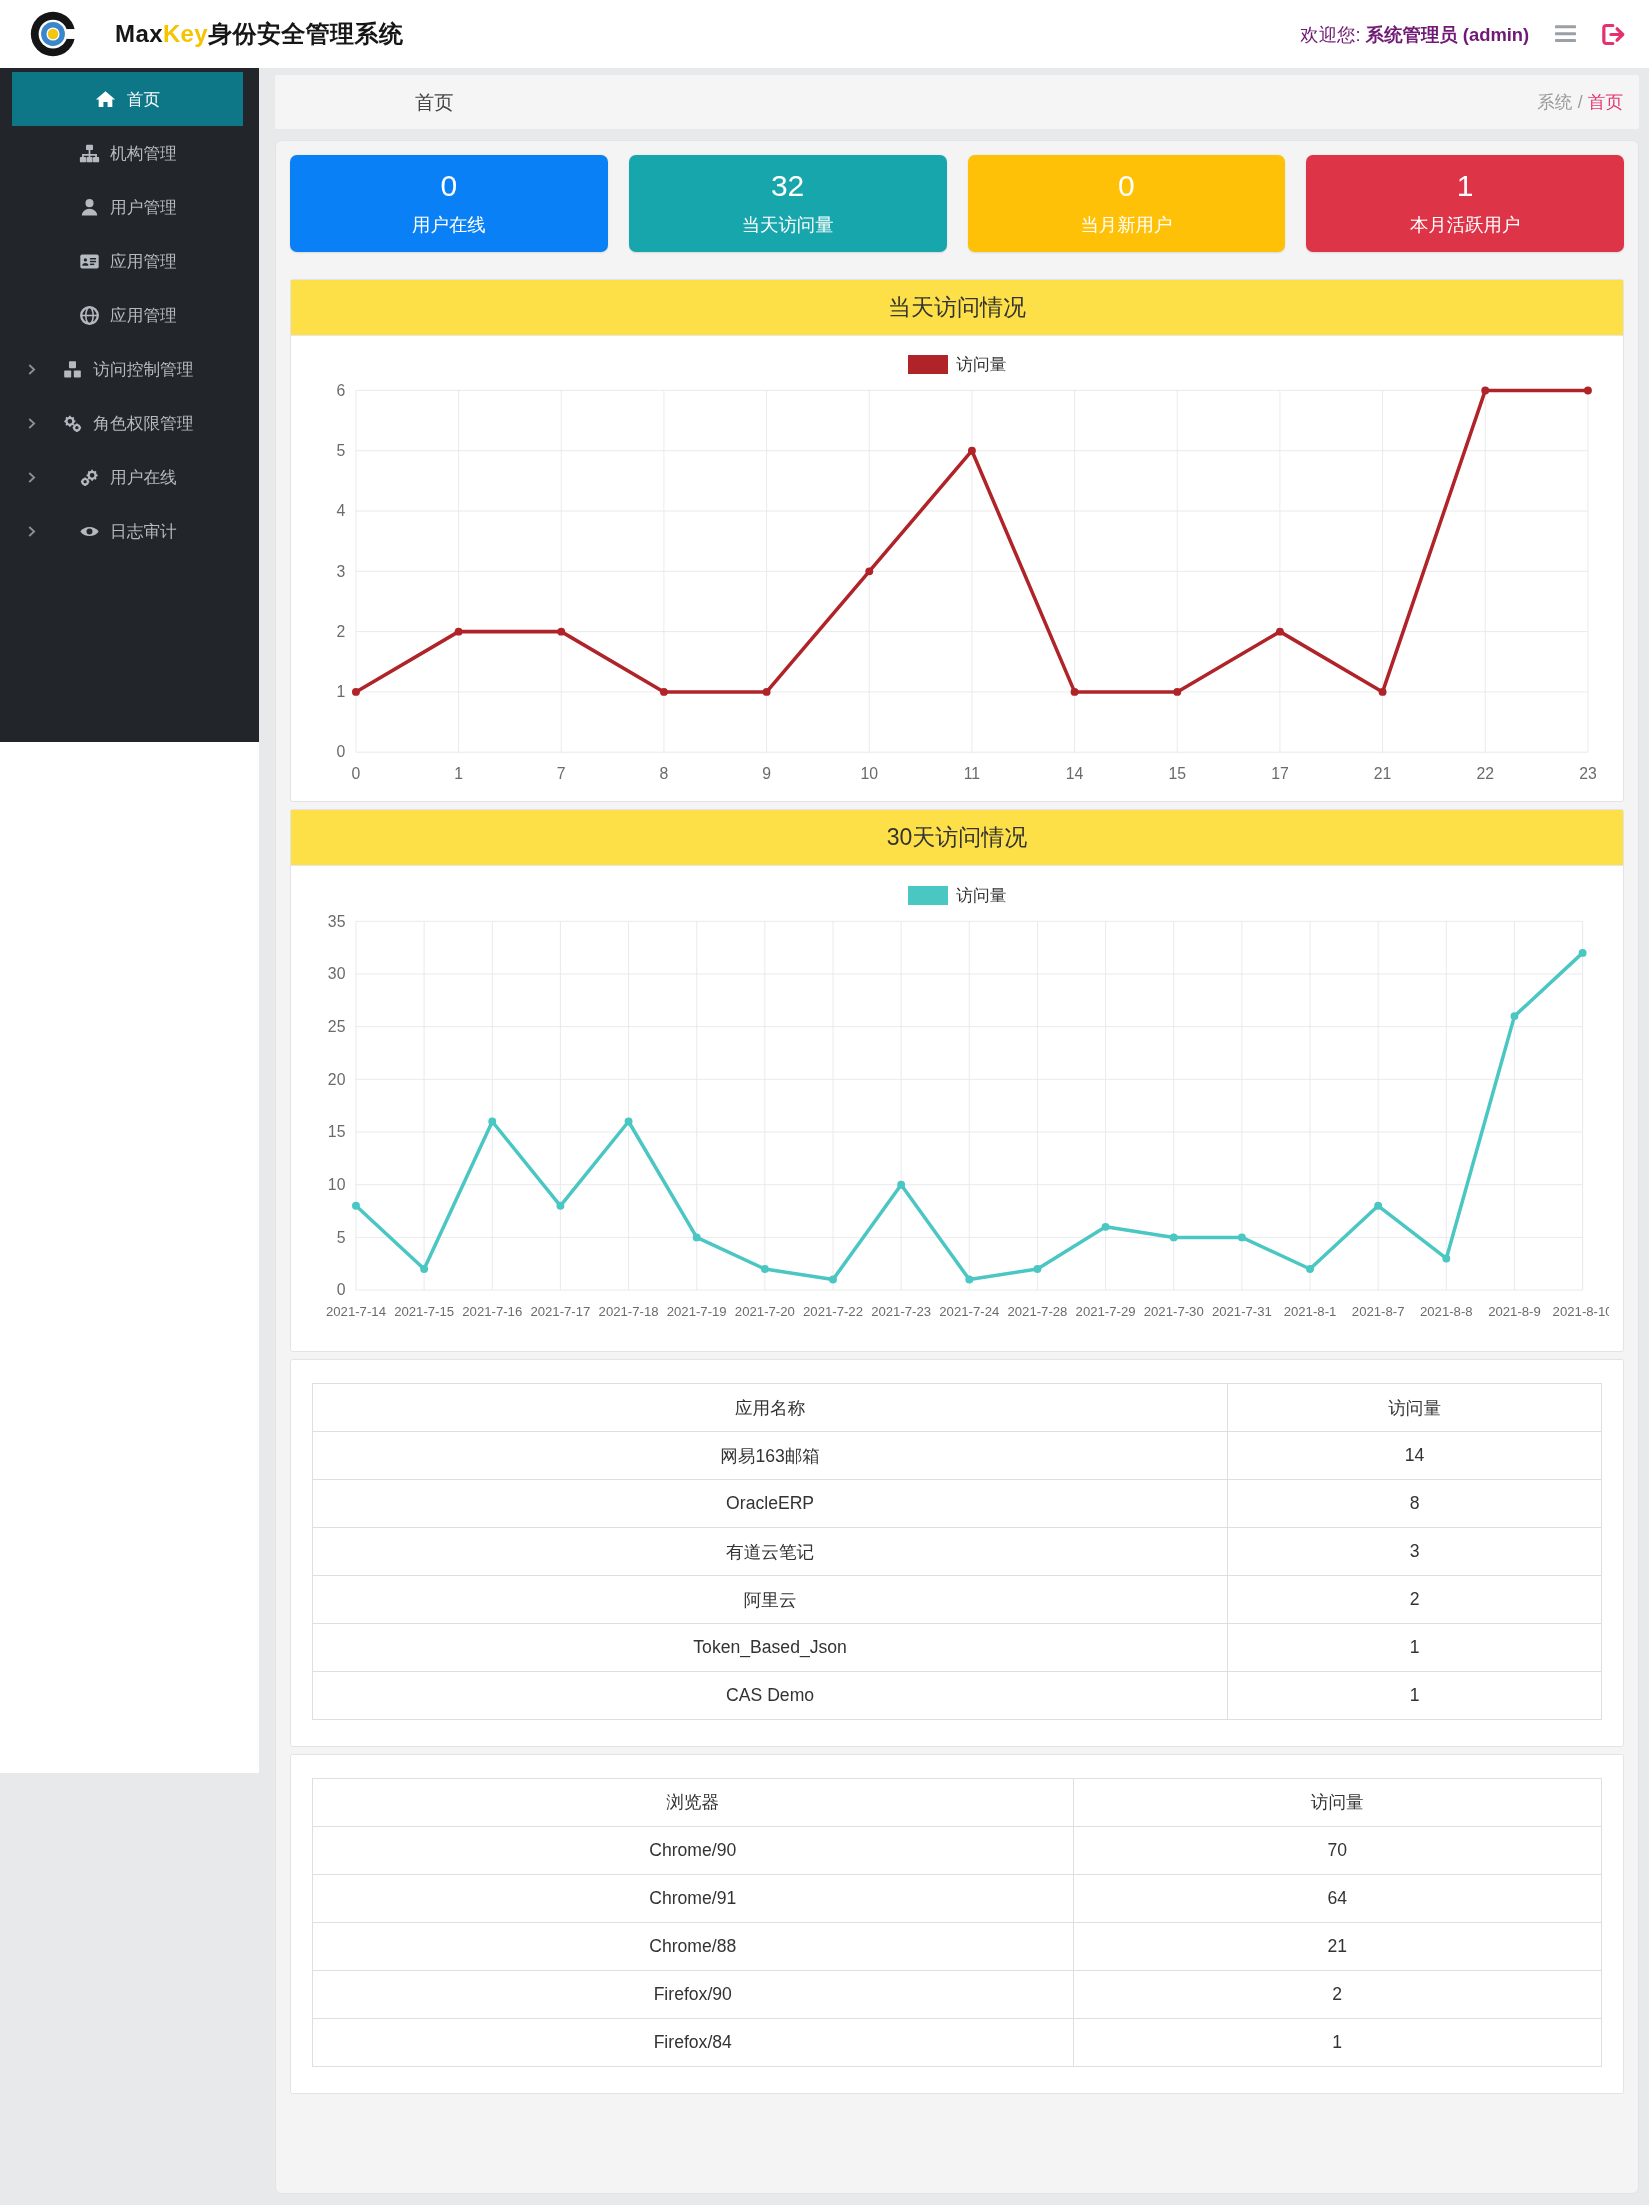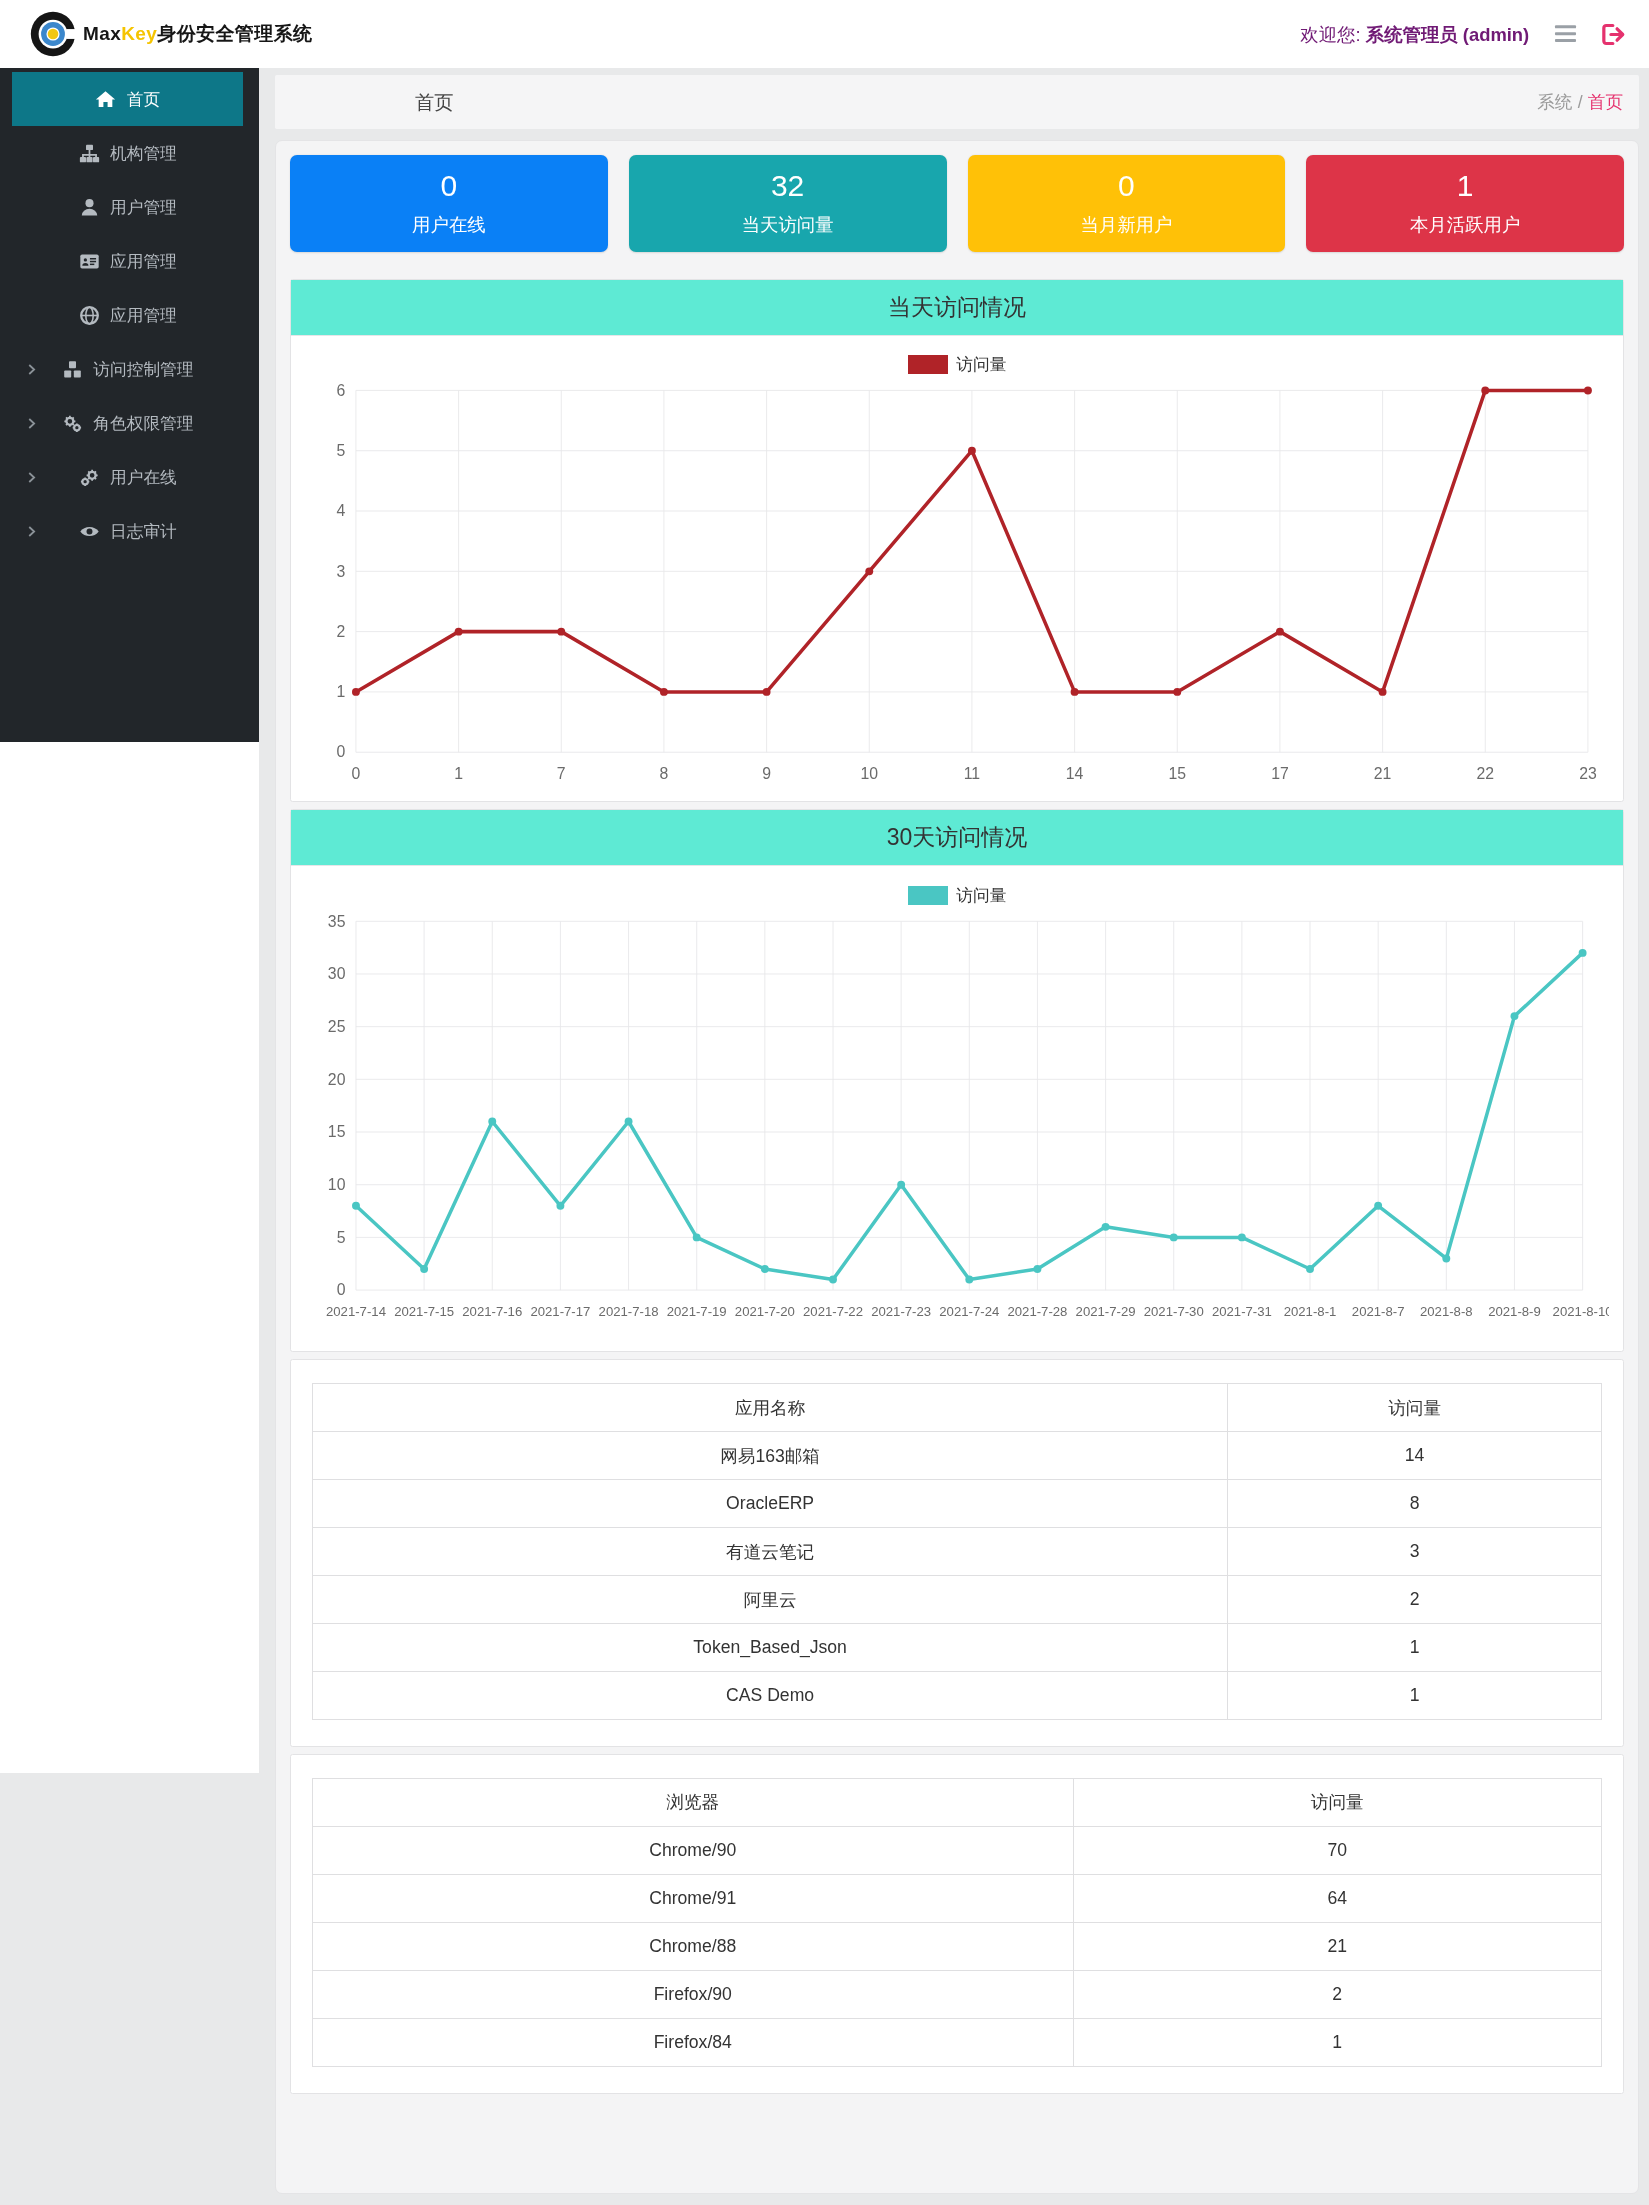--- a/index.html
+++ b/index.html
@@ -10,21 +10,21 @@
     font-family:"Liberation Sans","DejaVu Sans",sans-serif;
     color:#333;
   }
   
   .top-header {
     height:68px; background:#fff;
     display:flex; align-items:center;
     padding:0 23px 0 30px;
   }
   .brand { display:flex; align-items:center; gap:7px; }
-  .brand-text { font-size:19px; font-weight:700; color:#161616; letter-spacing:0.4px; }
+  .brand-text { font-size:24px; font-weight:700; color:#161616; letter-spacing:0.4px;margin-left:32px; }
   .brand-text .key { color:#f5c400; }
   .header-right { margin-left:auto; display:flex; align-items:center; }
   .welcome { font-size:18.4px; color:#701a75; }
   .welcome b { font-weight:700; }
   .hd-icon { margin-left:24.6px; display:flex; align-items:center; cursor:pointer; }
   
   .layout { display:flex; height:1705px; }
   .sidebar { width:259px; background:#fff; flex:none; }
   .sidebar-dark { background:#22262a; height:674px; padding-top:4.4px; }
   .side-item {
@@ -56,21 +56,21 @@
     flex:1; height:97px; border-radius:7px; color:#fff;
     text-align:center; padding-top:13px;
     box-shadow:0 0.9px 1.8px rgba(0,0,0,.12);
   }
   .stat-value { font-size:30px; line-height:1.2; }
   .stat-label { font-size:18.4px; margin-top:8px; }
   
   .panel { margin-top:7px; background:#fff; border:0.9px solid #e3e3e5; border-radius:2.6px; }
   .panel.first { margin-top:27px; }
   .panel-header {
-    height:56px; background:#5eead4; border-bottom:0.9px solid #e6e6e8;
+    height:56px; background:#fde047; border-bottom:0.9px solid #e6e6e8;
     display:flex; align-items:center; justify-content:center;
     font-size:23px; color:#333;
   }
   .panel-body.chart { padding:0 14px 10.5px; }
   .panel-body.table { padding:12.3px 21px 26px; }
   .legend { display:flex; justify-content:center; align-items:center; gap:8.8px;
             margin:17.6px 0 1.8px; font-size:16.7px; color:#333; cursor:pointer; }
   .legend-swatch { width:40px; height:19.3px; }
   svg.chart-svg { display:block; }
   

